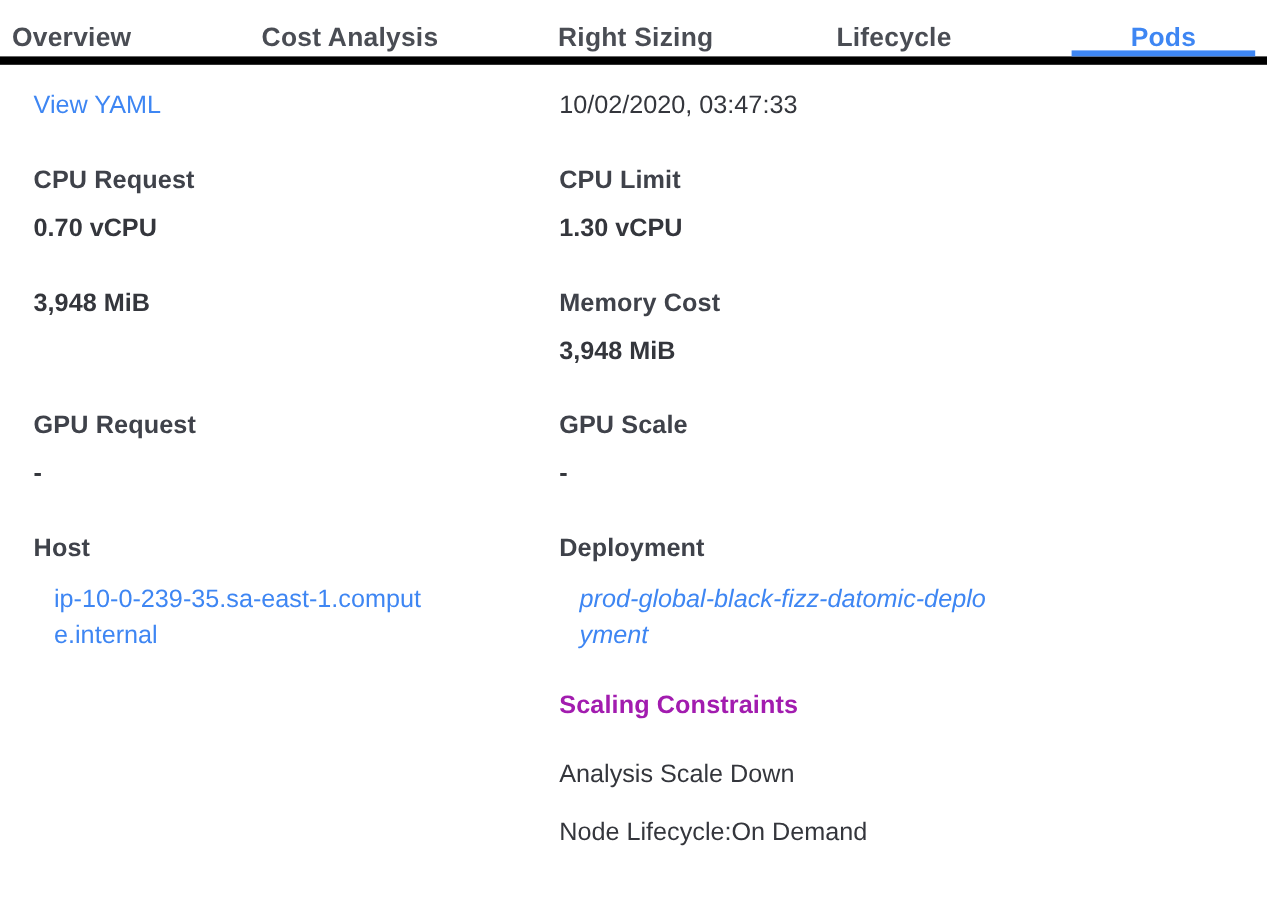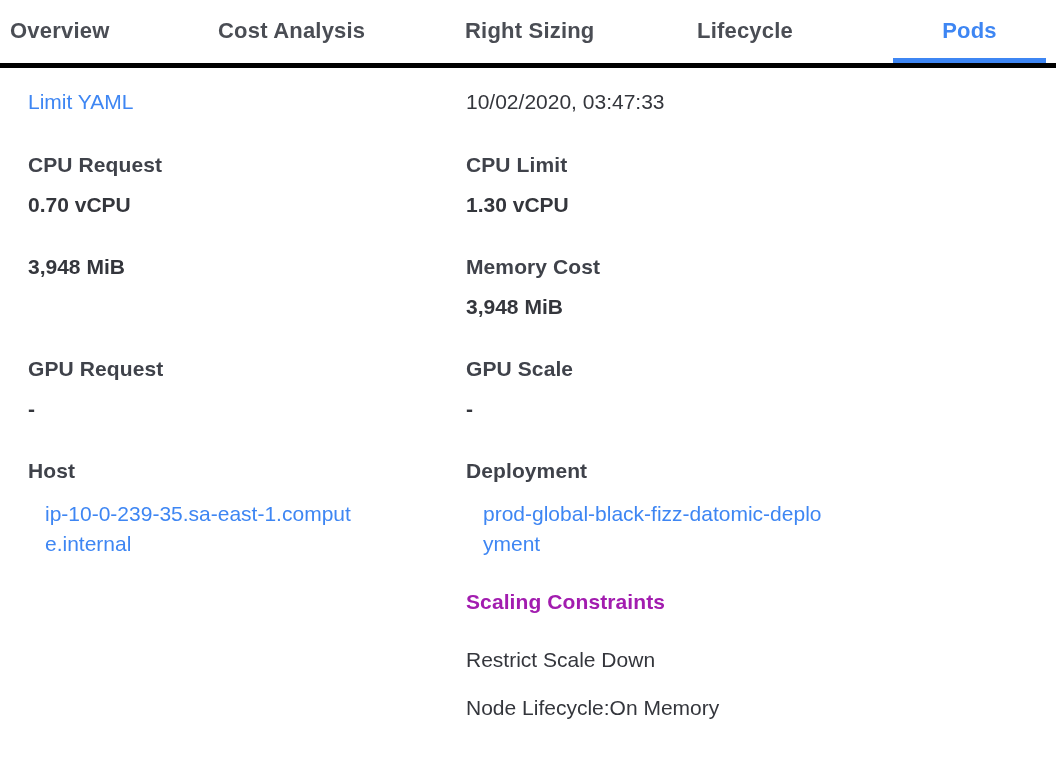--- a/index.html
+++ b/index.html
@@ -6,22 +6,22 @@
   html, body {
     width: 1056px; height: 758px;
     background: #ffffff;
     font-family: "Liberation Sans", sans-serif;
     overflow: hidden;
   }
 
   
   .tabbar {
     position: relative;
-    height: 68px;
-    border-bottom: 5px solid #000000;
+    height: 54px;
+    border-bottom: 7px solid #000000;
     background: #ffffff;
   }
   .tab {
     position: absolute;
     top: 18px;
     font-size: 22px;
     font-weight: 600;
     color: #4a4d54;
     letter-spacing: 0.2px;
     cursor: pointer;
@@ -86,21 +86,21 @@
     color: #34363c;
     font-weight: bold;
   }
   .link-value {
     display: block;
     line-height: 30px;
     word-break: break-all;
     margin-left: 17px;
   }
   .host-width { width: 310px; }
-  .deploy-width { width: 345px; }
+  .deploy-width { width: 345px; font-style: italic; }
 
   .deployment-field { margin-bottom: 31px; }
 
   .sc-label {
     font-weight: 600;
     font-size: 21px;
     line-height: 23px;
     color: #a21caf;
     margin-bottom: 35px;
     letter-spacing: 0.1px;
@@ -121,21 +121,21 @@
   <span class="tab tab-rightsize">Right Sizing</span>
   <span class="tab tab-namespaces">Lifecycle</span>
   <span class="tab tab-pods">Pods</span>
   <div class="active-underline"></div>
 </div>
 
 <div class="content">
   <div class="grid">
 
     <div class="cell meta-row">
-      <a class="link">Limit YAML</a>
+      <a class="link">View YAML</a>
     </div>
     <div class="cell meta-row timestamp">10/02/2020, 03:47:33</div>
 
     <div class="cell field">
       <div class="field-label">CPU Request</div>
       <div class="field-value">0.70 vCPU</div>
     </div>
     <div class="cell field">
       <div class="field-label">CPU Limit</div>
       <div class="field-value">1.30 vCPU</div>
@@ -162,19 +162,19 @@
       <div class="field-label">Host</div>
       <a class="link link-value host-width">ip-10-0-239-35.sa-east-1.compute.internal</a>
     </div>
     <div class="cell">
       <div class="field deployment-field">
         <div class="field-label">Deployment</div>
         <a class="link link-value deploy-width">prod-global-black-fizz-datomic-deployment</a>
       </div>
       <div>
         <div class="sc-label">Scaling Constraints</div>
-        <div class="sc-item">Restrict Scale Down</div>
-        <div class="sc-item">Node Lifecycle:On Memory</div>
+        <div class="sc-item">Analysis Scale Down</div>
+        <div class="sc-item">Node Lifecycle:On Demand</div>
       </div>
     </div>
 
   </div>
 </div>
 
 </body></html>

